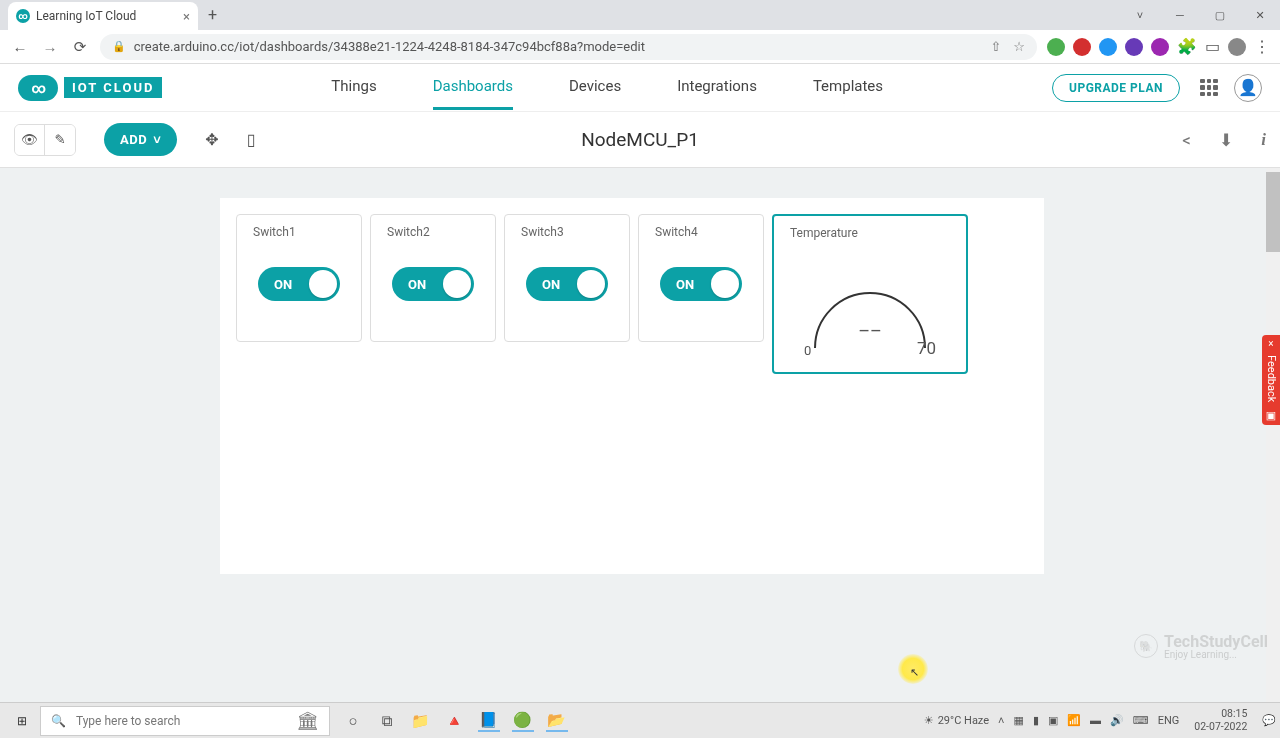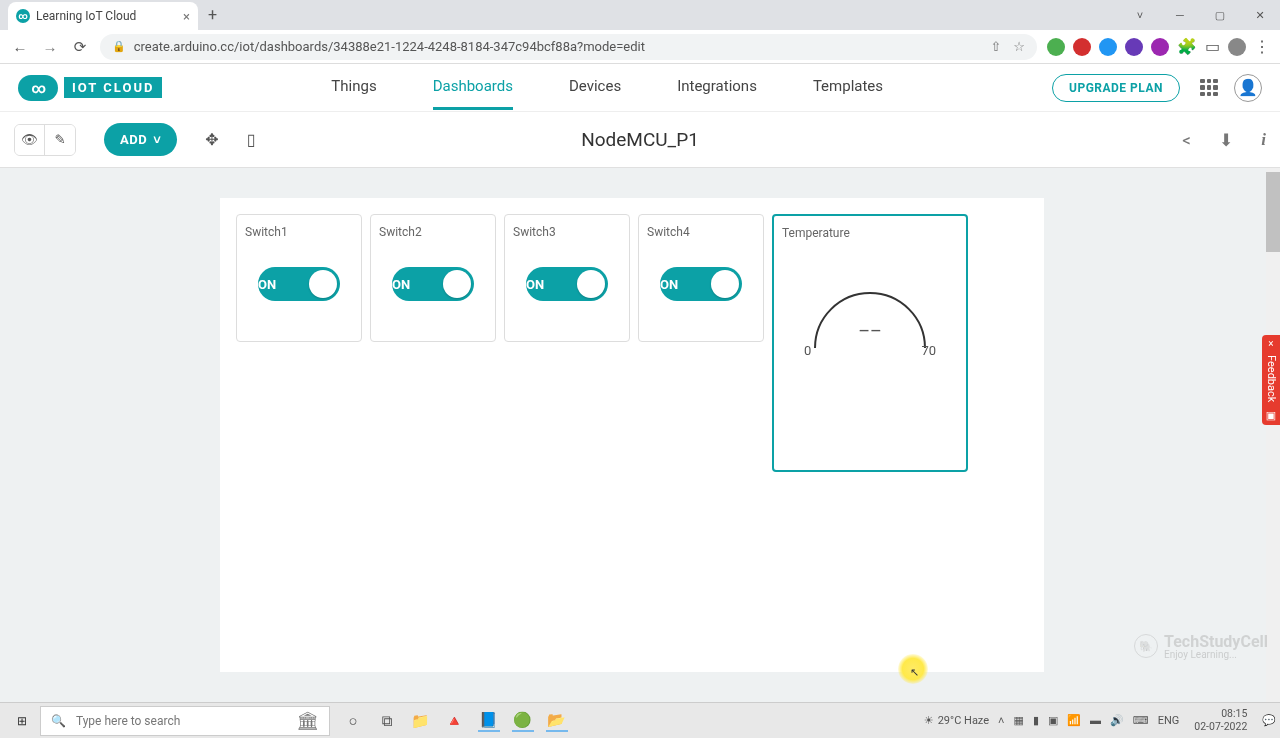--- a/index.html
+++ b/index.html
@@ -43,33 +43,33 @@
 .view-toggle button { width: 30px; background:#fff; border:none; display:flex; align-items:center; justify-content:center; color:#555; }
 .view-toggle button:first-child { border-right:1px solid #ddd; }
 .add-btn { background:#0ca1a6; color:#fff; border:none; border-radius:20px; padding: 9px 16px; font-size:13px; font-weight:700; display:flex; align-items:center; gap:6px; margin-left: 28px; letter-spacing:0.5px;}
 .tool-icon { margin-left: 28px; color:#555; font-size:16px; }
 .dash-title { position:absolute; left:50%; transform:translateX(-50%); font-size: 19px; color:#333; }
 .toolbar-right { margin-left:auto; display:flex; gap:28px; color:#777; font-size:17px; align-items:center;}
 
 
 .canvas { height: calc(738px - 30px - 34px - 48px - 56px - 36px); background:#eef1f2; padding: 30px 0 0 0; position:relative; overflow:hidden;}
 .dashboard-area { width: 824px; margin-left: 220px; background:#fff; padding: 16px 0 200px 16px; display:flex; gap:8px; align-items:flex-start;}
-.widget { border:1px solid #ddd; border-radius:4px; padding: 10px 8px; background:#fff; }
+.widget { border:1px solid #ddd; border-radius:4px; padding: 10px 16px; background:#fff; }
 .switch-widget { width: 126px; height: 128px; }
 .widget-title { font-size:12px; color:#666; margin-bottom: 28px;}
 .toggle { width: 82px; height: 34px; background:#0ca1a6; border-radius: 18px; position:relative; display:flex; align-items:center; margin: 0 auto; }
-.toggle-label { color:#fff; font-weight:700; font-size:13px; margin-left:0;}
+.toggle-label { color:#fff; font-weight:700; font-size:13px; margin-left:16px;}
 .toggle-knob { position:absolute; right:3px; width:28px; height:28px; background:#fff; border-radius:50%; box-shadow: 0 1px 2px rgba(0,0,0,.2);}
-.temp-widget { width: 196px; height: 258px; border:2px solid #0ca1a6; }
+.temp-widget { width: 196px; height: 160px; border:2px solid #0ca1a6; }
 
 .gauge { position:relative; width: 140px; height: 90px; margin: 20px auto 0;}
 .gauge svg { width:100%; height:100%;}
 .gauge-value { position:absolute; top:52px; left:50%; transform:translateX(-50%); font-size:18px; color:#555; }
 .gauge-min { position:absolute; left:4px; bottom:0; font-size:13px; color:#555;}
-.gauge-max { position:absolute; right:4px; bottom:0; font-size:13px; color:#555;}
+.gauge-max { position:absolute; right:4px; bottom:0; font-size:17px; color:#555;}
 
 .feedback-tab { position:absolute; right:0; top: 335px; width:18px; height:90px; background:#e63b2e; color:#fff; writing-mode: vertical-rl; text-align:center; font-size:11px; border-radius: 4px 0 0 4px; display:flex; align-items:center; justify-content:center; gap:4px; padding: 4px 0;}
 .feedback-tab::before{content:"×"; writing-mode:horizontal-tb; font-size:10px; margin-bottom:2px;}
 .feedback-tab::after{content:"▣"; writing-mode:horizontal-tb; font-size:11px; margin-top:2px;}
 
 .cursor-glow { position: absolute; width: 30px; height: 30px; background: radial-gradient(circle,#ffeb66 0%,#ffe94a 50%,rgba(255,235,59,0) 75%); border-radius:50%; left: 898px; top: 486px;}
 .cursor-arrow { position:absolute; left:910px; top:498px; font-size:11px; color:#333;}
 .scrollbar { position:absolute; right:0; top:0; width:14px; height:100%; background:#f0f0f0;}
 .scroll-thumb { width:100%; height:80px; background:#c1c1c1; margin-top:4px;}
 

